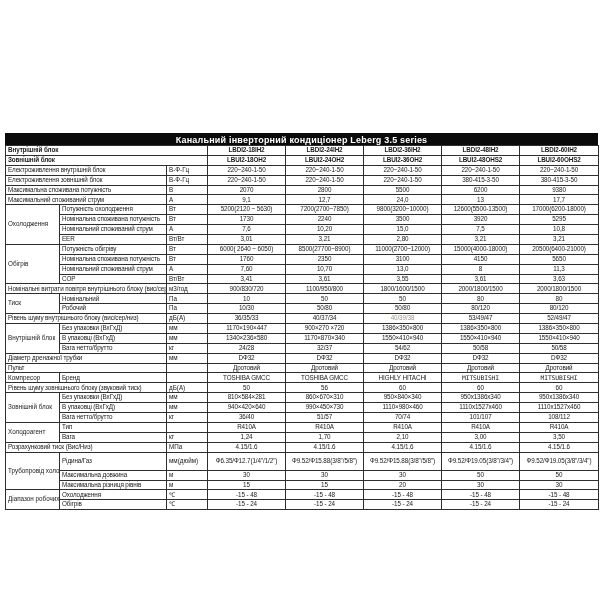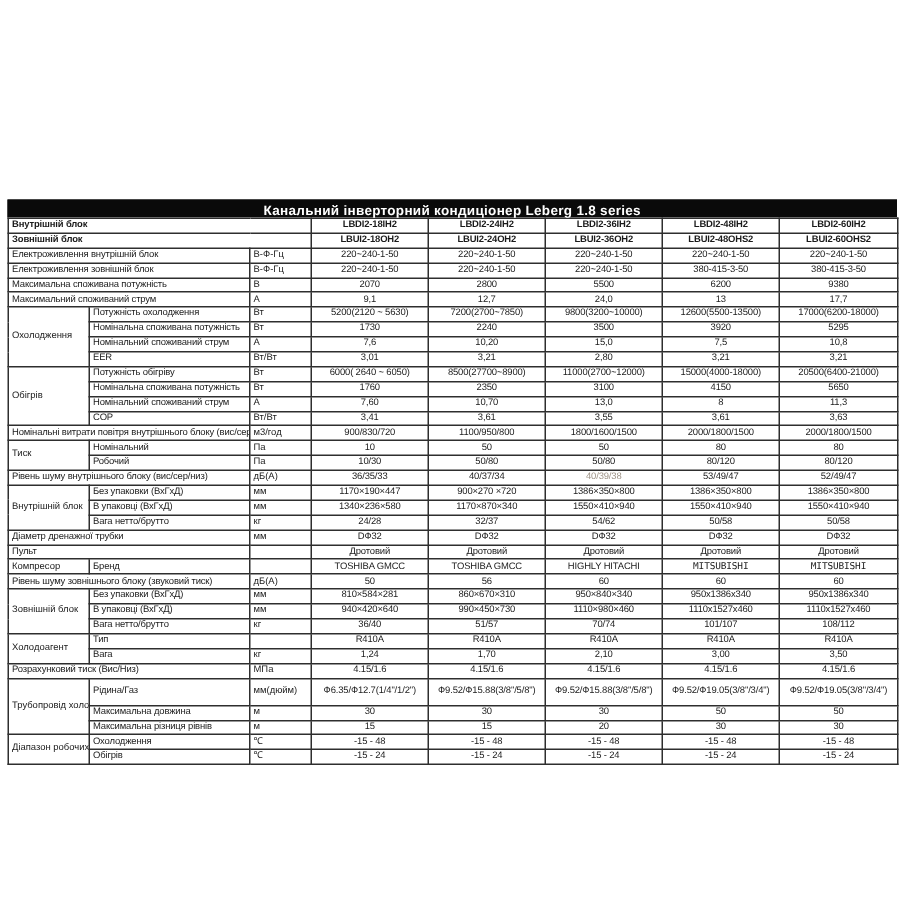--- a/index.html
+++ b/index.html
@@ -24,21 +24,21 @@
   td.value-cell{text-align:center;letter-spacing:-0.1px;}
   tr.bold-row td{font-weight:bold;}
   tr.tall td{height:17px;}
   td.muted{color:#9e9488;}
   td.mono{font-family:"DejaVu Sans Mono",monospace;font-size:6.6px;}
 </style>
 </head>
 <body>
 
 <div class="sheet">
-  <div class="title-bar">Канальний  інверторний кондиціонер Leberg 1.8 series</div>
+  <div class="title-bar">Канальний  інверторний кондиціонер Leberg 3.5 series</div>
   <table class="spec">
     <colgroup>
       <col style="width:54px">
         <col style="width:107px">
         <col style="width:41px">
       <col style="width:78px">
         <col style="width:78px">
         <col style="width:78px">
       <col style="width:78px">
         <col style="width:79px">

